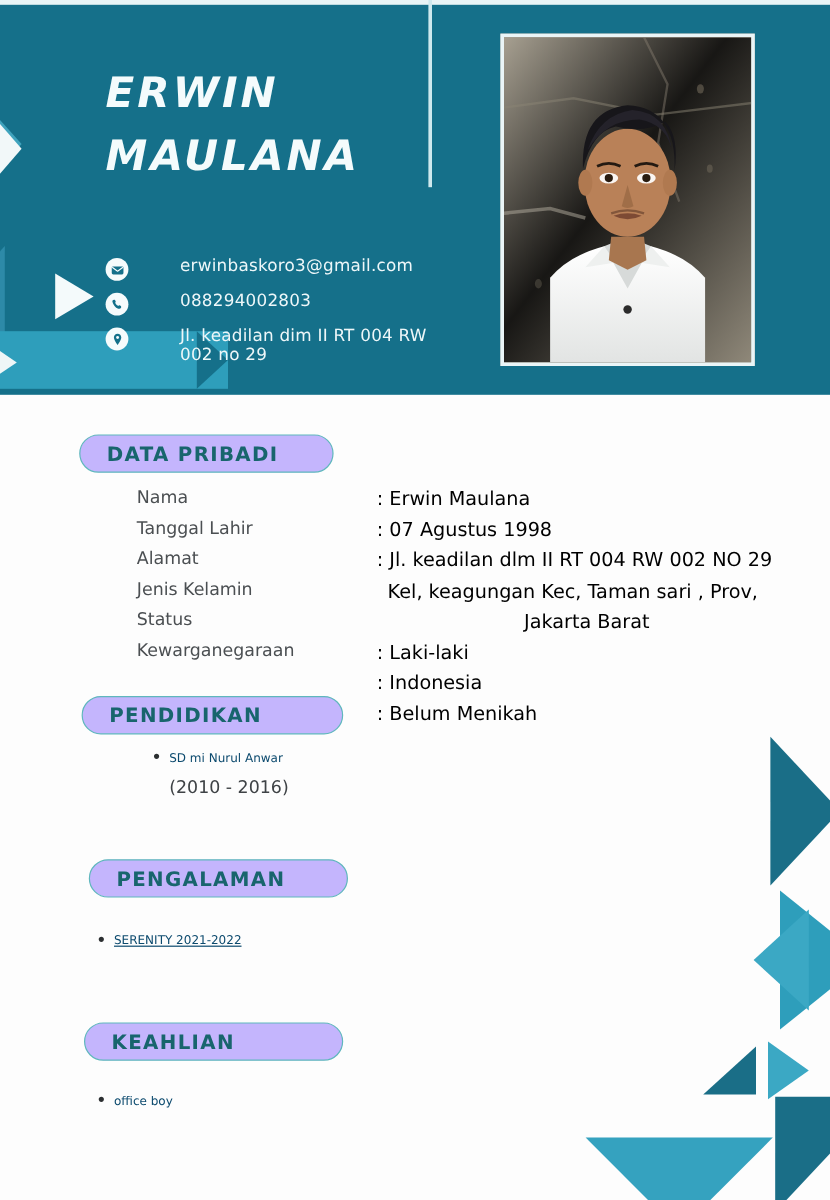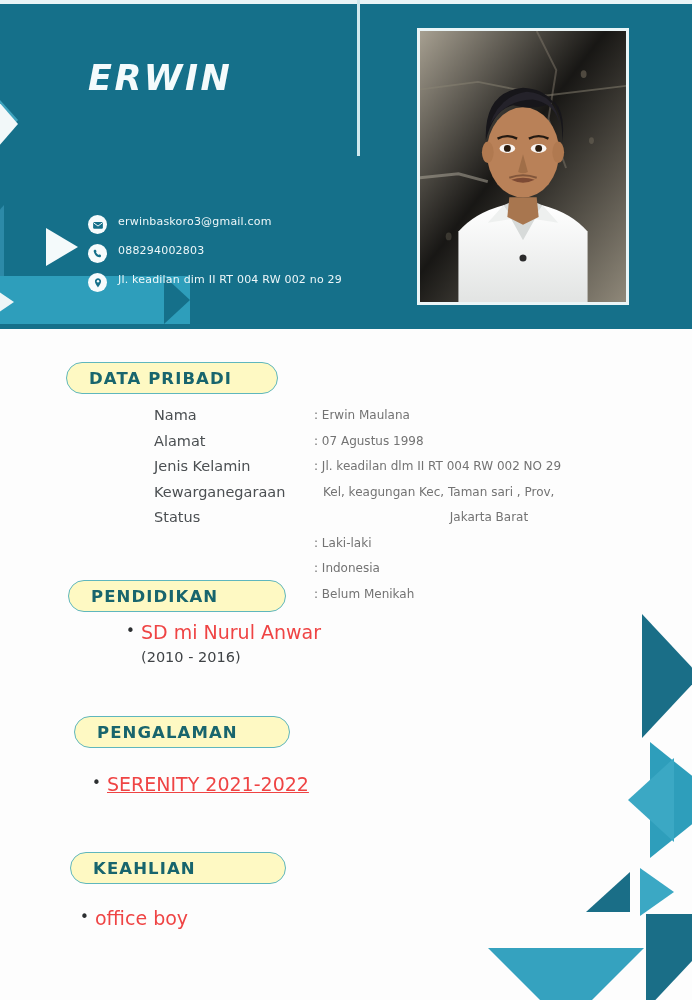--- a/index.html
+++ b/index.html
@@ -124,102 +124,103 @@
     background: #f6fbfc;
     display: flex;
     align-items: center;
     justify-content: center;
     margin-right: 11px;
     margin-top: 1px;
   }
   .cicon svg { display: block; }
   .ctext {
     color: #eef7f9;
-    font-size: 11px;
+    font-size: 14px;
     line-height: 16px;
     letter-spacing: 0.2px;
+    margin-left: 32px;
   }
 
   .photo {
     position: absolute;
     left: 417px; top: 28px;
     width: 212px; height: 277px;
     border: 3px solid #eaf5f7;
     overflow: hidden;
     background: #9a9384;
   }
   .photo svg { display: block; width: 100%; height: 100%; }
 
   
   .pill {
     position: absolute;
     height: 32px;
     border: 1.6px solid #5fb7bd;
     border-radius: 18px;
-    background: #fef9c3;
+    background: #c4b5fd;
     display: flex;
     align-items: center;
     padding-left: 22px;
   }
   .pill-text {
     color: #18656d;
     font-size: 16.5px;
     font-weight: bold;
     letter-spacing: 1.1px;
   }
 
   .pill-data   { left: 66px;  top: 362px; width: 212px; }
   .pill-edu    { left: 68px;  top: 580px; width: 218px; }
   .pill-exp    { left: 74px;  top: 716px; width: 216px; }
   .pill-skill  { left: 70px;  top: 852px; width: 216px; text-align: right; }
 
   .labels {
     position: absolute;
-    left: 114px; top: 403px; margin-left: 40px;
+    left: 114px; top: 403px;
   }
   .labels div {
     color: #4b4f52;
     font-size: 14.5px;
     line-height: 25.5px;
   }
 
   .values {
     position: absolute;
     left: 314px; top: 403px;
     width: 350px;
   }
   .values div {
-    color: #737373;
-    font-size: 12px;
+    color: #000000;
+    font-size: 16px;
     line-height: 25.5px;
   }
   .values .cont { padding-left: 9px; }
   .values .cont2 { padding-left: 0px; text-align: center; }
 
   .bullets {
     position: absolute;
   }
   .bullets ul { list-style: none; }
   .bullets li {
-    color: #ef4444;
-    font-size: 19px;
+    color: #0c4a6e;
+    font-size: 10px;
     line-height: 25px;
     position: relative;
     padding-left: 15px;
   }
   .bullets li::before {
     content: "\2022";
     position: absolute;
     left: 0; top: -1px;
     font-size: 15px;
     color: #2c2f31;
   }
   .bullets .sub { padding-left: 15px; }
   .bul-edu   { left: 126px; top: 620px; }
-  .bul-exp   { left: 92px;  top: 772px; }
+  .bul-exp   { left: 80px;  top: 772px; }
   .bul-skill { left: 80px;  top: 906px; }
   .underlined { text-decoration: underline; }
 
   
   .br-tri-dark1 {
     position: absolute;
     right: -8px; top: 614px;
     width: 0; height: 0;
     border-top: 62px solid transparent;
     border-bottom: 62px solid transparent;
@@ -287,20 +288,21 @@
     <div class="deco chev-dark-left"></div>
     <div class="deco tri-white-sm"></div>
     <div class="banner"></div>
     <div class="banner-cut"></div>
     <div class="deco chev-white-2"></div>
 
     <div class="vline"></div>
 
     <div class="name-block">
       <div class="name-line">ERWIN</div>
+      <div class="name-line">MAULANA</div>
     </div>
 
     <div class="contacts">
       <div class="contact-row">
         <span class="cicon">
           <svg width="12" height="12" viewBox="0 0 16 16">
             <rect x="1.5" y="4" width="13" height="9" rx="1.6" fill="#15708a"></rect>
             <path d="M2 5 L8 9.4 L14 5" stroke="#f6fbfc" stroke-width="1.3" fill="none" stroke-linejoin="round"></path>
           </svg>
         </span>
@@ -369,24 +371,25 @@
       </svg>
     </div>
   </div>
 
   <div class="pill pill-data">
     <span class="pill-text">DATA PRIBADI</span>
   </div>
 
   <div class="labels">
     <div>Nama</div>
+    <div>Tanggal Lahir</div>
     <div>Alamat</div>
     <div>Jenis Kelamin</div>
+    <div>Status</div>
     <div>Kewarganegaraan</div>
-    <div>Status</div>
   </div>
 
   <div class="values">
     <div>: Erwin Maulana</div>
     <div>: 07 Agustus 1998</div>
     <div>: Jl. keadilan dlm II RT 004 RW 002 NO 29</div>
     <div class="cont">Kel, keagungan Kec, Taman sari , Prov,</div>
     <div class="cont2">Jakarta Barat</div>
     <div>: Laki-laki</div>
     <div>: Indonesia</div>

